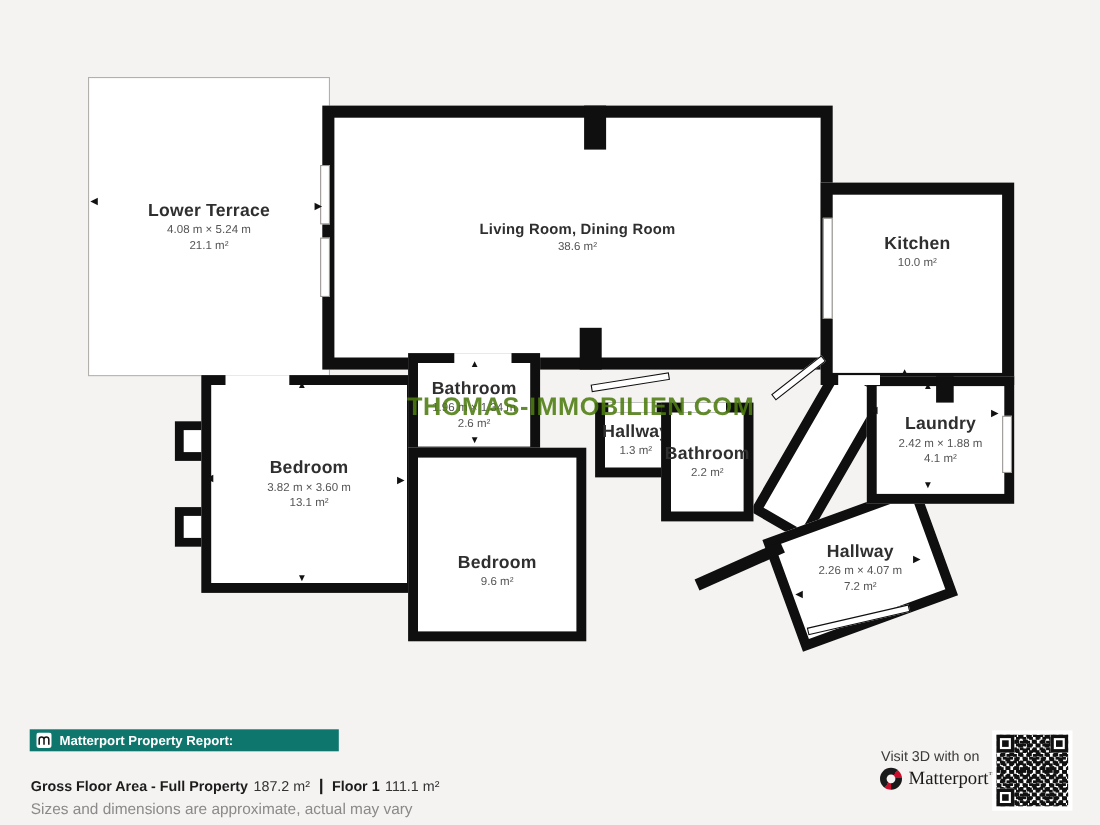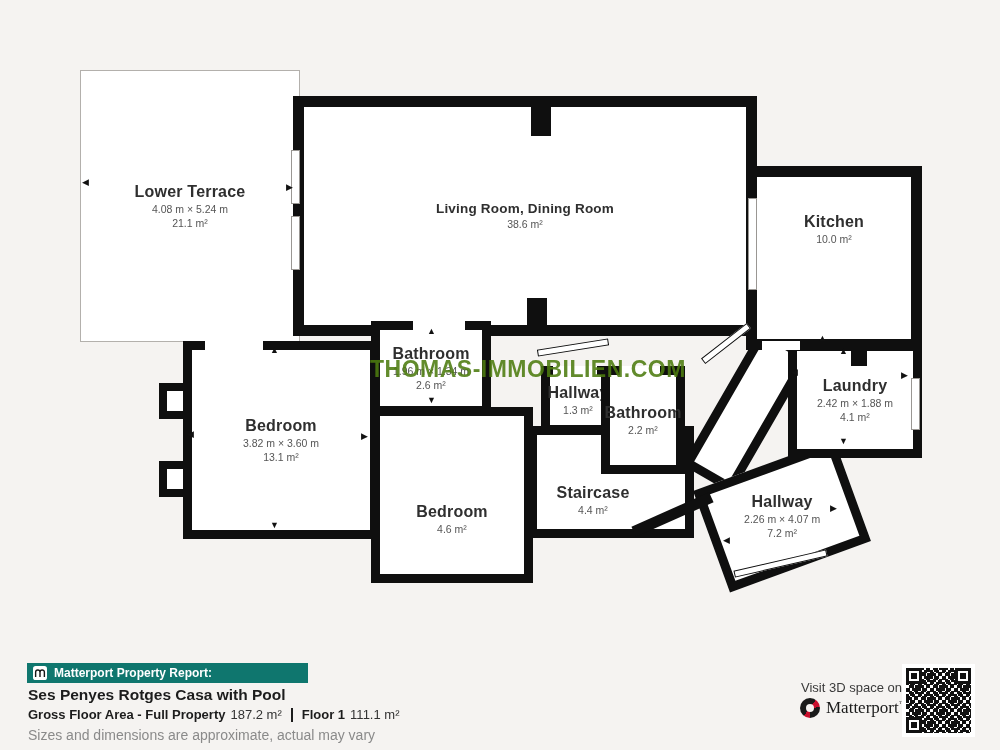--- a/index.html
+++ b/index.html
@@ -69,26 +69,20 @@
 
   <div class="room" style="left:718px;top:330px;width:58px;height:160px;z-index:2;transform:rotate(30deg)"></div>
   <div class="room" style="left:707px;top:462px;width:150px;height:108px;z-index:2;transform:rotate(-20deg)">
     <div class="label" style="transform:rotate(20deg)">
       <div class="rname">Hallway</div>
       <div class="rdim">2.26 m × 4.07 m</div>
       <div class="rarea">7.2 m²</div>
     </div>
   </div>
 
-  <div class="room" style="left:528px;top:426px;width:166px;height:112px;z-index:2">
-    <div class="label" style="padding-top:36px;padding-right:36px">
-      <div class="rname">Staircase</div>
-      <div class="rarea">4.4 m²</div>
-    </div>
-  </div>
 
   <div class="room" style="left:293px;top:96px;width:464px;height:240px;border-width:11px;z-index:3">
     <div class="label">
       <div class="rname big">Living Room, Dining Room</div>
       <div class="rarea">38.6 m²</div>
     </div>
   </div>
 
   <div class="room" style="left:746px;top:166px;width:176px;height:184px;border-width:11px;z-index:4">
     <div class="label" style="padding-bottom:58px">
@@ -117,21 +111,21 @@
     <div class="label">
       <div class="rname">Bathroom</div>
       <div class="rdim">1.96 m × 1.34 m</div>
       <div class="rarea">2.6 m²</div>
     </div>
   </div>
 
   <div class="room" style="left:371px;top:407px;width:162px;height:176px;z-index:3">
     <div class="label" style="padding-top:48px">
       <div class="rname">Bedroom</div>
-      <div class="rarea">4.6 m²</div>
+      <div class="rarea">9.6 m²</div>
     </div>
   </div>
 
   <div class="room" style="left:541px;top:366px;width:74px;height:68px;z-index:3">
     <div class="label">
       <div class="rname">Hallway</div>
       <div class="rarea">1.3 m²</div>
     </div>
   </div>
 
@@ -183,33 +177,32 @@
   <div class="mp-bar">
     <span style="display:inline-flex">
       <svg width="14" height="14" viewBox="0 0 16 16">
         <rect width="16" height="16" rx="3" fill="#ffffff"></rect>
         <path d="M3 12.5 V7 a2.5 2.5 0 0 1 5 0 V12.5 M8 12.5 V7 a2.5 2.5 0 0 1 5 0 V12.5" stroke="#161616" stroke-width="1.6" fill="none"></path>
       </svg>
     </span>
     <span class="mp-bar-text">Matterport Property Report:</span>
   </div>
 
-  <div class="prop-title">Ses Penyes Rotges Casa with Pool</div>
 
   <div class="area-line">
     <b>Gross Floor Area - Full Property</b>
     <span style="margin-left:5px">187.2 m²</span>
     <span class="sep"></span>
     <b>Floor 1</b>
     <span style="margin-left:5px">111.1 m²</span>
   </div>
 
   <div class="disclaimer">Sizes and dimensions are approximate, actual may vary</div>
 
-  <div class="cta-visit">Visit 3D space on</div>
+  <div class="cta-visit">Visit 3D with on</div>
   <div class="cta-brand">
     <span class="mp-circle"></span>
     <span class="mp-word">
       <span>Matterport</span><span class="mp-tm">™</span>
     </span>
   </div>
 
   <div class="qr">
     <div class="qr-data"></div>
     <div class="fp" style="left:4px;top:4px"></div>

